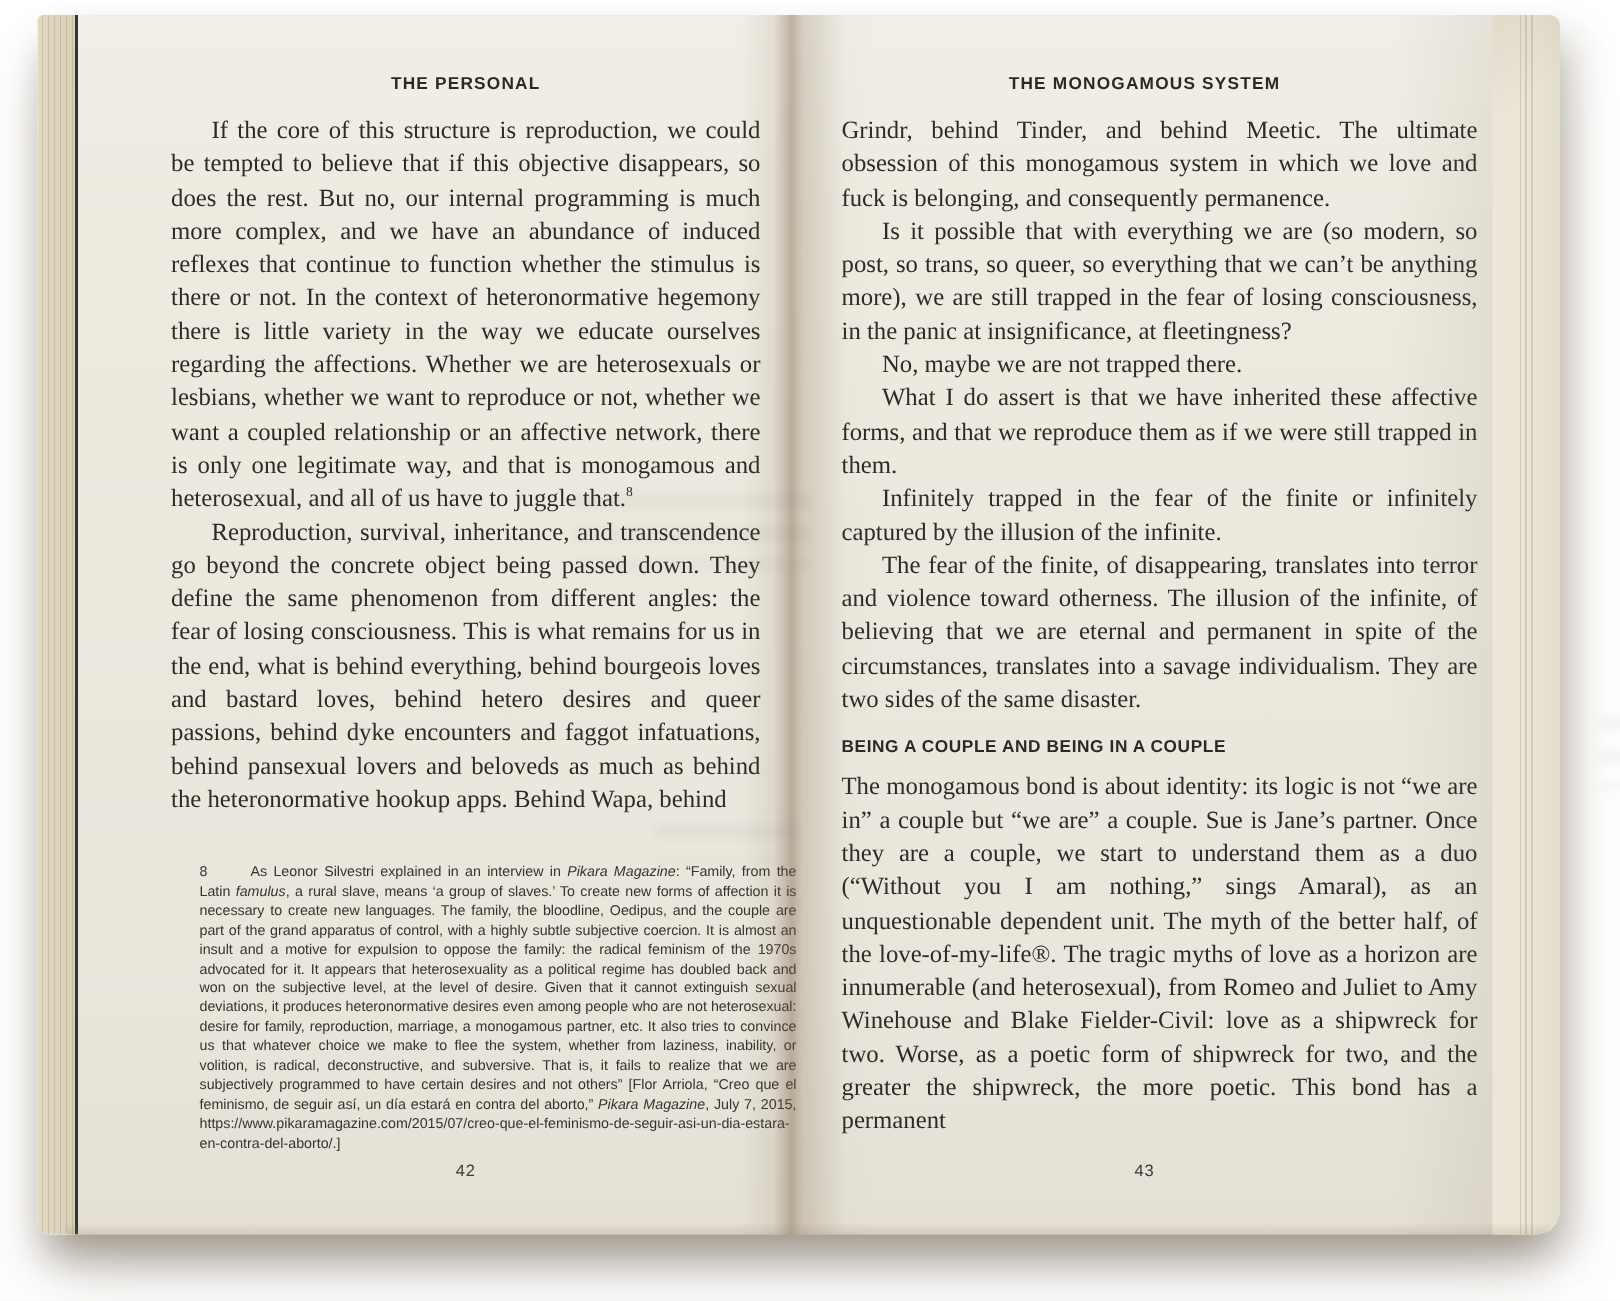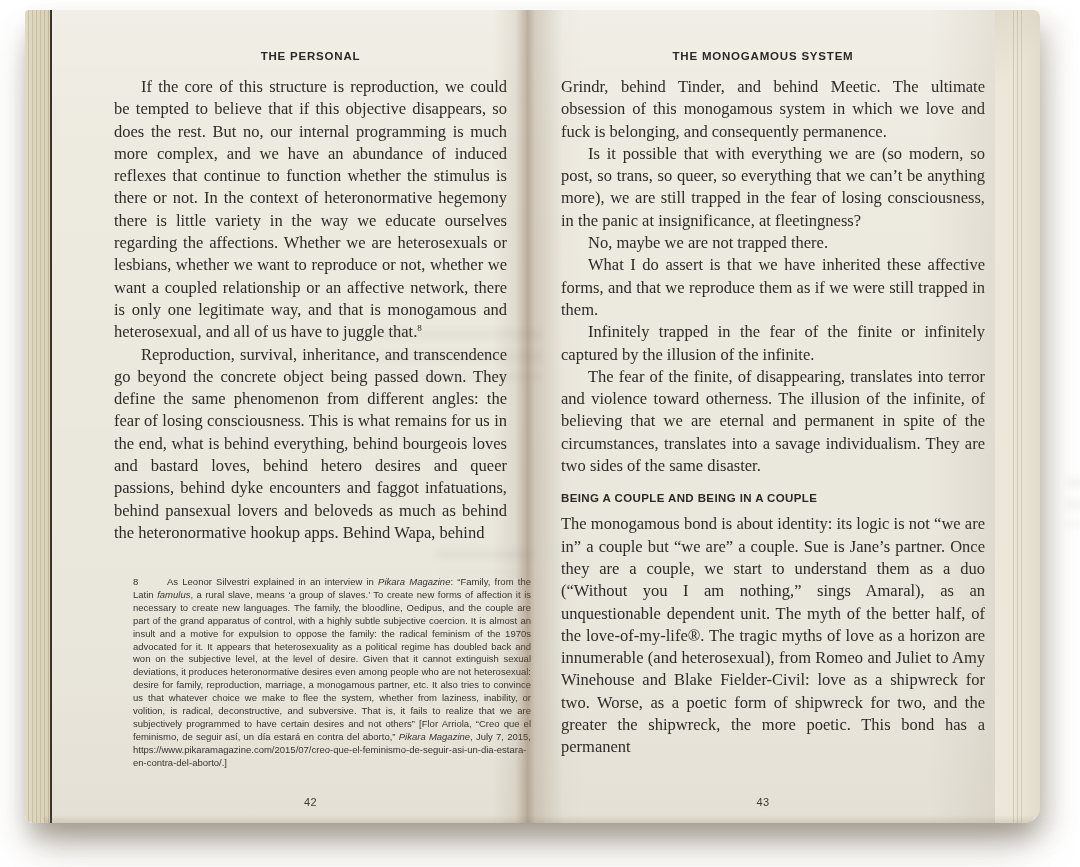--- a/index.html
+++ b/index.html
@@ -122,21 +122,20 @@
     color: #35332f; text-align: justify;
   }
   .fn-marker { display: inline-block; width: 34px; }
   .footnote em { }
 
   .page-number {
     position: absolute; top: 765px;
     font-family: "Liberation Sans", sans-serif;
     font-size: 11px; letter-spacing: 0.5px; color: #3c3a36;
     text-align: center;
-    margin-top: 21px;
   }
   .page-left  .page-number { left: 62px; width: 393px; }
   .page-right .page-number { left: 24px; width: 424px; }
 
   
   .ghost {
     position: absolute; pointer-events: none;
     filter: blur(3px); opacity: 0.10;
     background: repeating-linear-gradient(180deg,
       rgba(90,85,75,0.55) 0 9px, rgba(90,85,75,0) 9px 22px);

